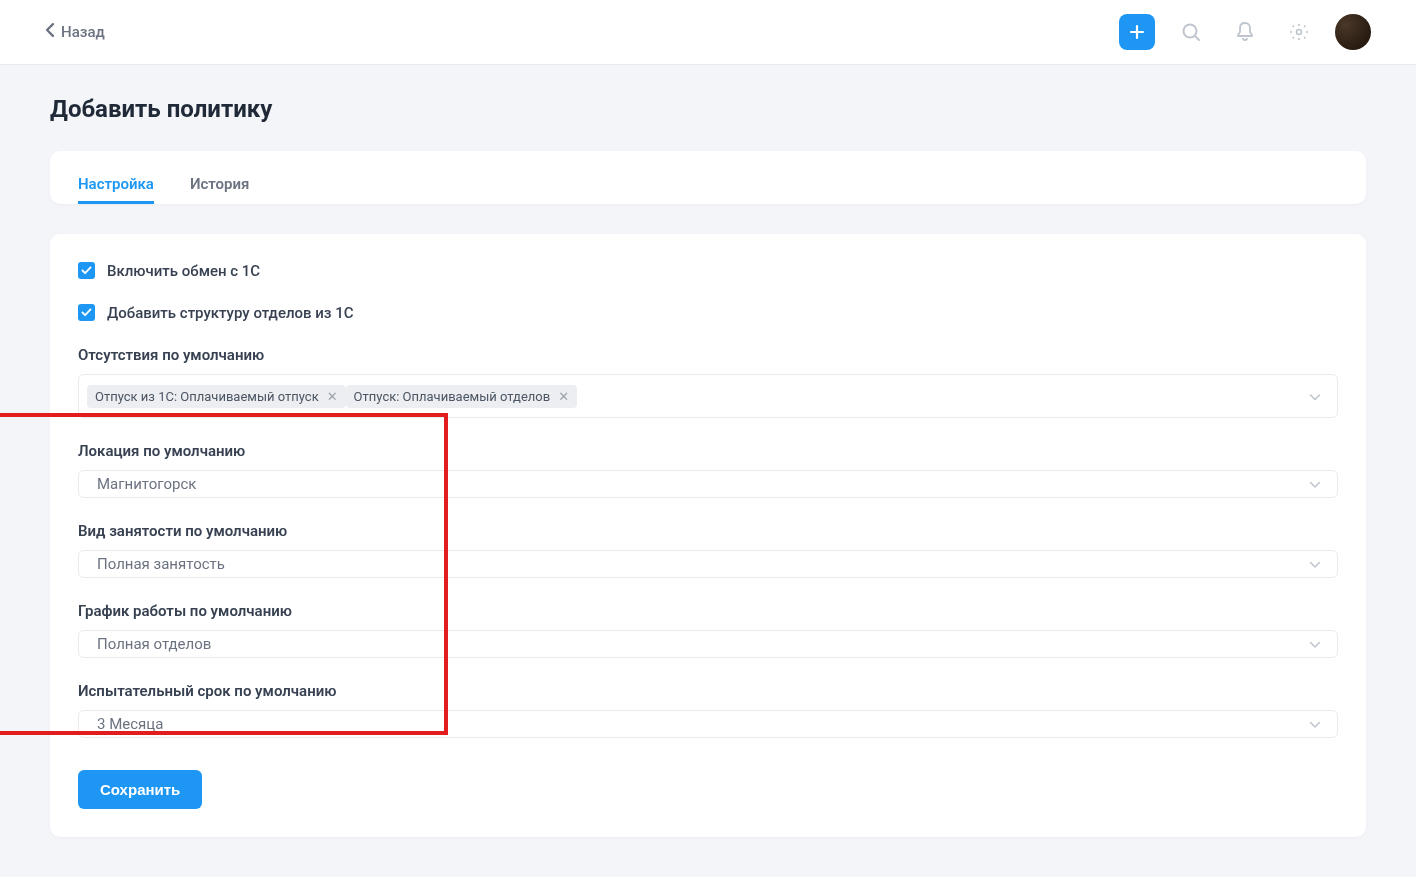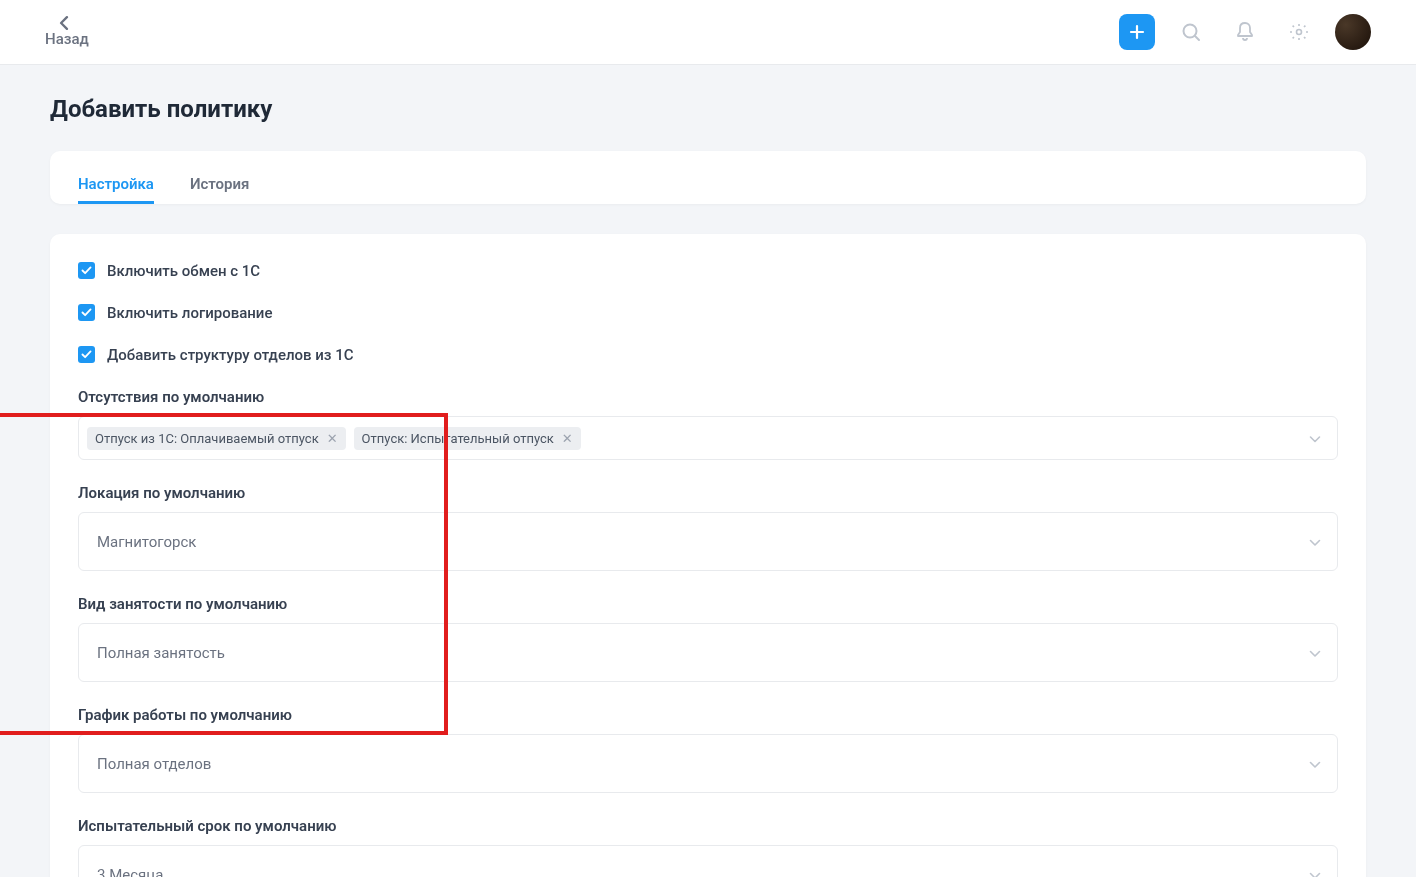--- a/index.html
+++ b/index.html
@@ -1,39 +1,39 @@
 <!DOCTYPE html>
 <html><head>
 <meta charset="utf-8">
 <style>
 * { box-sizing: border-box; margin: 0; padding: 0; }
 body { font-family: -apple-system, BlinkMacSystemFont, "Segoe UI", Roboto, Arial, sans-serif; background: #f3f5f8; color: #333; }
 .topbar { background: #fff; height: 65px; display: flex; align-items: center; justify-content: space-between; padding: 0 45px; border-bottom: 1px solid #e8eaed; }
-.back { display: flex; align-items: center; color: #6b7280; font-size: 15px; cursor: pointer; font-weight: 500; flex-direction: column; }
+.back { display: flex; align-items: flex-start; color: #6b7280; font-size: 15px; cursor: pointer; font-weight: 500; }
 .back svg { width: 10px; height: 14px; margin-right: 6px; }
 .topbar-actions { display: flex; align-items: center; gap: 18px; }
 .icon-btn { width: 36px; height: 36px; display: flex; align-items: center; justify-content: center; cursor: pointer; color: #bfc5ce; border-radius: 8px; }
 .add-btn { background: #1d97f3; color: #fff; border-radius: 8px; width: 36px; height: 36px; display: flex; align-items: center; justify-content: center; cursor: pointer; }
 .avatar { width: 36px; height: 36px; border-radius: 50%; background: radial-gradient(circle at 30% 30%, #4a3828, #1a0f08); cursor: pointer; }
 .container { padding: 30px 50px; max-width: 1416px; }
 .page-title { font-size: 24px; font-weight: 700; color: #1f2937; margin-bottom: 28px; }
 .card { background: #fff; border-radius: 10px; box-shadow: 0 1px 3px rgba(0,0,0,0.04); }
 .tabs-card { padding: 0; margin-bottom: 30px; }
 .tabs { display: flex; gap: 36px; padding: 24px 28px 0 28px; }
 .tab { font-size: 15px; font-weight: 600; color: #6b7280; cursor: pointer; padding-bottom: 8px; border-bottom: 3px solid transparent; }
 .tab.active { color: #1d97f3; border-bottom-color: #1d97f3; }
 .form-card { padding: 28px; }
 .checkbox-row { display: flex; align-items: flex-start; margin-bottom: 24px; }
 .chk { width: 17px; height: 17px; border-radius: 3px; background: #1d97f3; display: flex; align-items: center; justify-content: center; margin-right: 12px; cursor: pointer; flex-shrink: 0; }
 .chk svg { width: 11px; height: 9px; }
 .chk-label { font-size: 15px; color: #374151; font-weight: 500; }
 .field-label { font-size: 15px; font-weight: 600; color: #374151; margin-bottom: 10px; margin-top: 24px; }
-.select { border: 1px solid #e8eaed; border-radius: 6px; height: 59px; display: flex; align-items: center; padding: 0 18px; font-size: 15px; color: #6b7280; cursor: pointer; position: relative; margin-bottom: 18px; background: #fff; }
+.select { border: 1px solid #e8eaed; border-radius: 6px; height: 28px; display: flex; align-items: center; padding: 0 18px; font-size: 15px; color: #6b7280; cursor: pointer; position: relative; margin-bottom: 18px; background: #fff; }
 .select .chev { position: absolute; right: 16px; top: 50%; transform: translateY(-50%); color: #bfc5ce; }
-.multi-select { border: 1px solid #e8eaed; border-radius: 6px; min-height: 44px; display: flex; align-items: center; padding: 6px 40px 6px 8px; cursor: pointer; position: relative; margin-bottom: 18px; gap: 8px; flex-wrap: wrap; background: #fff; }
+.multi-select { border: 1px solid #e8eaed; border-radius: 6px; min-height: 44px; display: flex; align-items: center; padding: 6px 40px 6px 8px; cursor: pointer; position: relative; margin-bottom: 18px; flex-wrap: wrap; background: #fff; }
 .multi-select .chev { position: absolute; right: 16px; top: 50%; transform: translateY(-50%); color: #bfc5ce; }
 .tag { background: #eceef1; border-radius: 4px; padding: 4px 8px; font-size: 13px; color: #4b5563; display: flex; align-items: center; gap: 8px; }
 .tag-x { color: #9ca3af; cursor: pointer; font-size: 13px; line-height: 1; }
 .btn-save { background: #1d97f3; color: #fff; border: none; border-radius: 6px; padding: 11px 22px; font-size: 15px; font-weight: 600; cursor: pointer; margin-top: 14px; }
 .highlight-box { position: absolute; border: 4px solid #e11d1d; pointer-events: none; }
 .content-wrap { position: relative; }
 .chev svg { width: 12px; height: 8px; }
 </style>
 </head>
 <body>
@@ -85,46 +85,38 @@
   <div class="card form-card">
     <div class="checkbox-row">
       <div class="chk">
         <svg viewBox="0 0 12 10">
             <path d="M1.5 5L4.5 8L10.5 1.5" stroke="#fff" stroke-width="2" fill="none" stroke-linecap="round" stroke-linejoin="round"></path>
           </svg>
       </div>
       <span class="chk-label">Включить обмен с 1С</span>
     </div>
 
-    <div class="checkbox-row">
-      <div class="chk">
-        <svg viewBox="0 0 12 10">
-            <path d="M1.5 5L4.5 8L10.5 1.5" stroke="#fff" stroke-width="2" fill="none" stroke-linecap="round" stroke-linejoin="round"></path>
-          </svg>
-      </div>
-      <span class="chk-label">Включить логирование</span>
-    </div>
 
     <div class="checkbox-row">
       <div class="chk">
         <svg viewBox="0 0 12 10">
             <path d="M1.5 5L4.5 8L10.5 1.5" stroke="#fff" stroke-width="2" fill="none" stroke-linecap="round" stroke-linejoin="round"></path>
           </svg>
       </div>
       <span class="chk-label">Добавить структуру отделов из 1С</span>
     </div>
 
     <div class="field-label">Отсутствия по умолчанию</div>
     <div class="multi-select">
       <div class="tag">
         <span>Отпуск из 1С: Оплачиваемый отпуск</span>
         <span class="tag-x">✕</span>
       </div>
       <div class="tag">
-        <span>Отпуск: Испытательный отпуск</span>
+        <span>Отпуск: Оплачиваемый отделов</span>
         <span class="tag-x">✕</span>
       </div>
       <span class="chev"><svg viewBox="0 0 12 8">
             <path d="M1.5 1.5L6 6l4.5-4.5" stroke="currentColor" stroke-width="1.6" fill="none" stroke-linecap="round" stroke-linejoin="round"></path>
           </svg></span>
     </div>
 
     <div class="field-label">Локация по умолчанию</div>
     <div class="select">
       <span>Магнитогорск</span>

